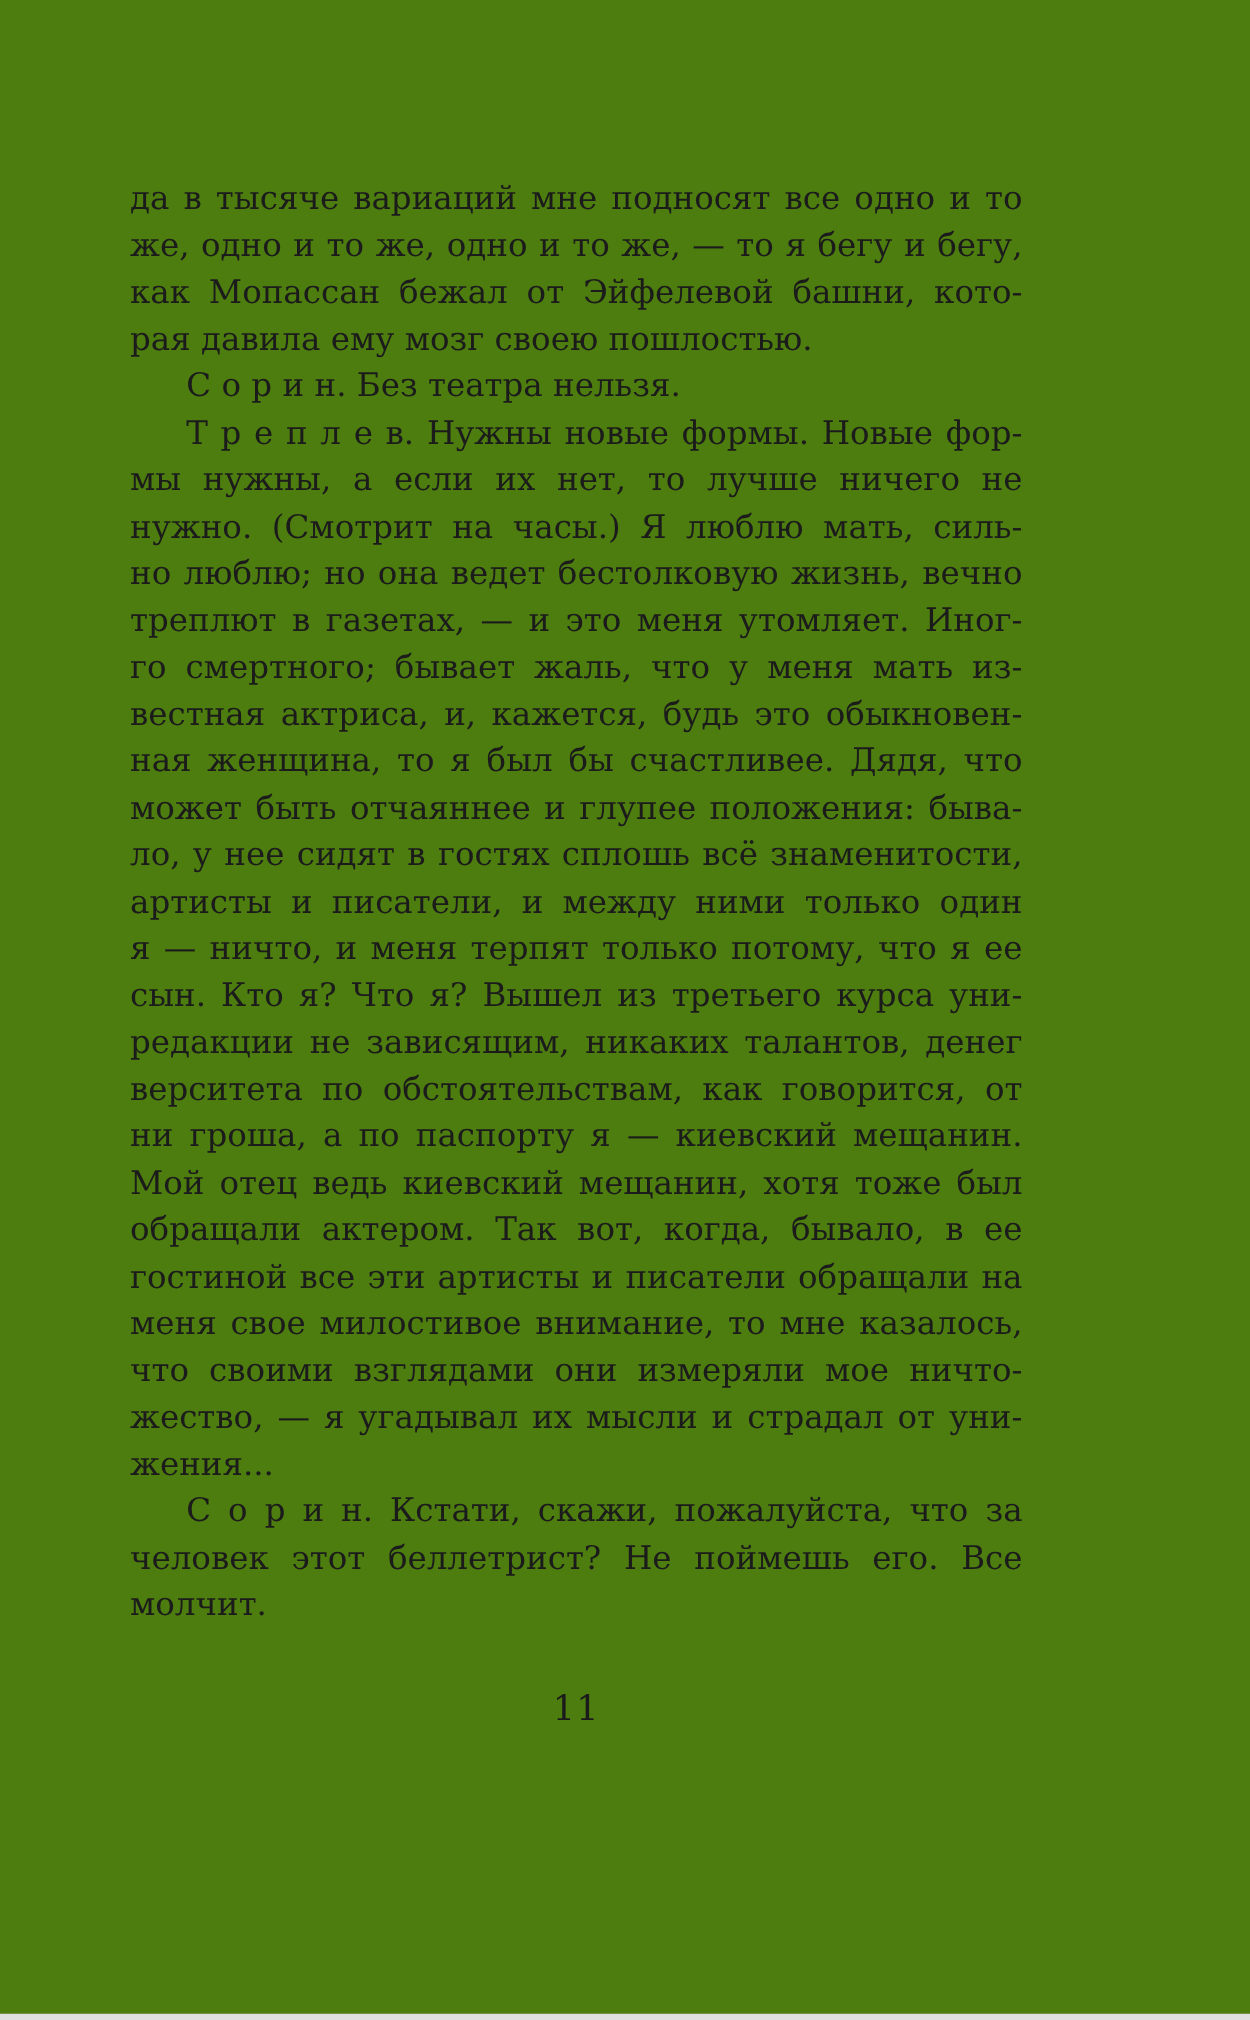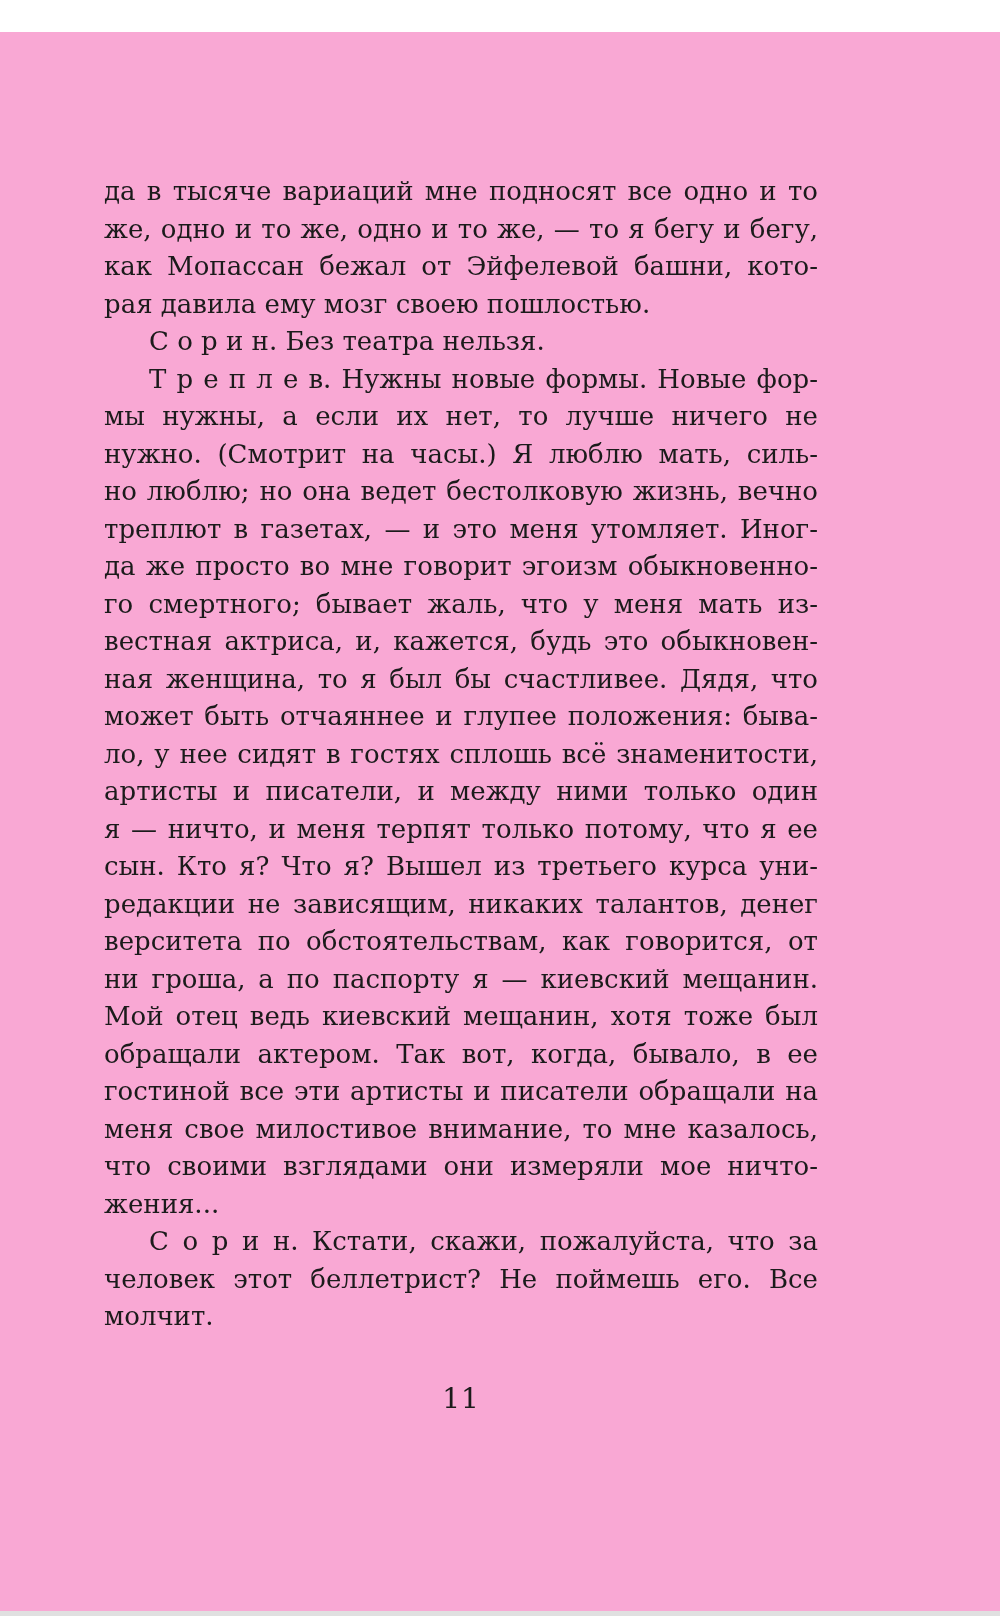--- a/index.html
+++ b/index.html
@@ -11,22 +11,21 @@
     height: 1616px;
     background: #ffffff;
     position: relative;
     overflow: hidden;
     font-family: "DejaVu Serif", serif;
     color: #1b1b1b;
   }
   .page {
     position: absolute;
     inset: 0;
-    background: #f9a8d4;
-    margin-top: 32px;
+    background: #4d7c0f;
   }
   .text-block {
     position: absolute;
     left: 104px;
     top: 141px;
     width: 714px;
     font-size: 26px;
     line-height: 37.5px;
   }
   .line {
@@ -72,37 +71,37 @@
       <div class="line"><span>да в тысяче вариаций мне подносят все одно и то</span></div>
       <div class="line"><span>же, одно и то же, одно и то же, — то я бегу и бегу,</span></div>
       <div class="line"><span>как Мопассан бежал от Эйфелевой башни, кото-</span></div>
       <div class="line last"><span>рая давила ему мозг своею пошлостью.</span></div>
       <div class="line last indent"><span class="speaker">С о р и н.</span><span> Без театра нельзя.</span></div>
       <div class="line indent"><span class="speaker">Т р е п л е в.</span><span> Нужны новые формы. Новые фор-</span></div>
       <div class="line"><span>мы нужны, а если их нет, то лучше ничего не</span></div>
       <div class="line"><span>нужно. </span><span class="stage">(Смотрит на часы.)</span><span> Я люблю мать, силь-</span></div>
       <div class="line"><span>но люблю; но она ведет бестолковую жизнь, вечно</span></div>
       <div class="line"><span>треплют в газетах, — и это меня утомляет. Иног-</span></div>
-      <div class="line"><span>да же просто во мне говорит эгоизм обыкновенно-</span></div>
       <div class="line"><span>го смертного; бывает жаль, что у меня мать из-</span></div>
       <div class="line"><span>вестная актриса, и, кажется, будь это обыкновен-</span></div>
       <div class="line"><span>ная женщина, то я был бы счастливее. Дядя, что</span></div>
       <div class="line"><span>может быть отчаяннее и глупее положения: быва-</span></div>
       <div class="line"><span>ло, у нее сидят в гостях сплошь всё знаменитости,</span></div>
       <div class="line"><span>артисты и писатели, и между ними только один</span></div>
       <div class="line"><span>я — ничто, и меня терпят только потому, что я ее</span></div>
       <div class="line"><span>сын. Кто я? Что я? Вышел из третьего курса уни-</span></div>
       <div class="line"><span>редакции не зависящим, никаких талантов, денег</span></div>
       <div class="line"><span>верситета по обстоятельствам, как говорится, от</span></div>
       <div class="line"><span>ни гроша, а по паспорту я — киевский мещанин.</span></div>
       <div class="line"><span>Мой отец ведь киевский мещанин, хотя тоже был</span></div>
       <div class="line"><span>обращали актером. Так вот, когда, бывало, в ее</span></div>
       <div class="line"><span>гостиной все эти артисты и писатели обращали на</span></div>
       <div class="line"><span>меня свое милостивое внимание, то мне казалось,</span></div>
       <div class="line"><span>что своими взглядами они измеряли мое ничто-</span></div>
+      <div class="line"><span>жество, — я угадывал их мысли и страдал от уни-</span></div>
       <div class="line last"><span>жения...</span></div>
       <div class="line indent"><span class="speaker">С о р и н.</span><span> Кстати, скажи, пожалуйста, что за</span></div>
       <div class="line"><span>человек этот беллетрист? Не поймешь его. Все</span></div>
       <div class="line last"><span>молчит.</span></div>
     </div>
   <div class="page-number">11</div>
   <div class="scan-edge"></div>
 </div>
 
 </body></html>

